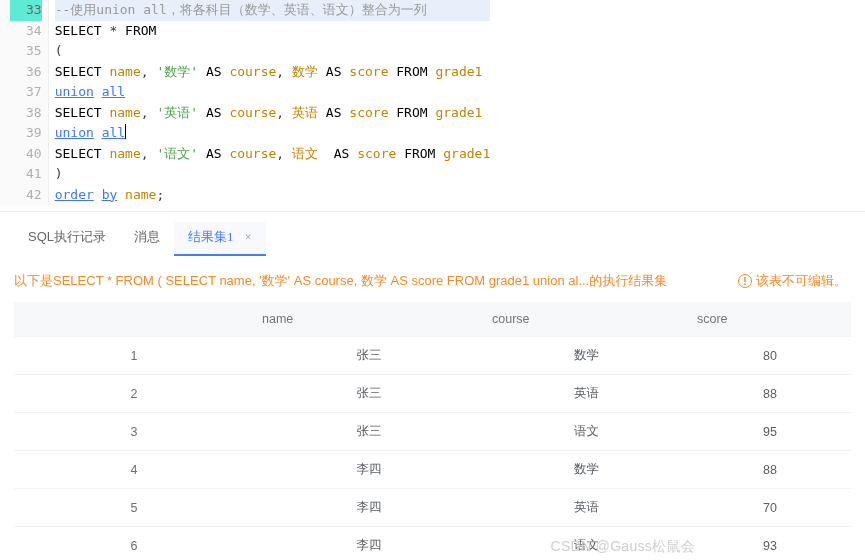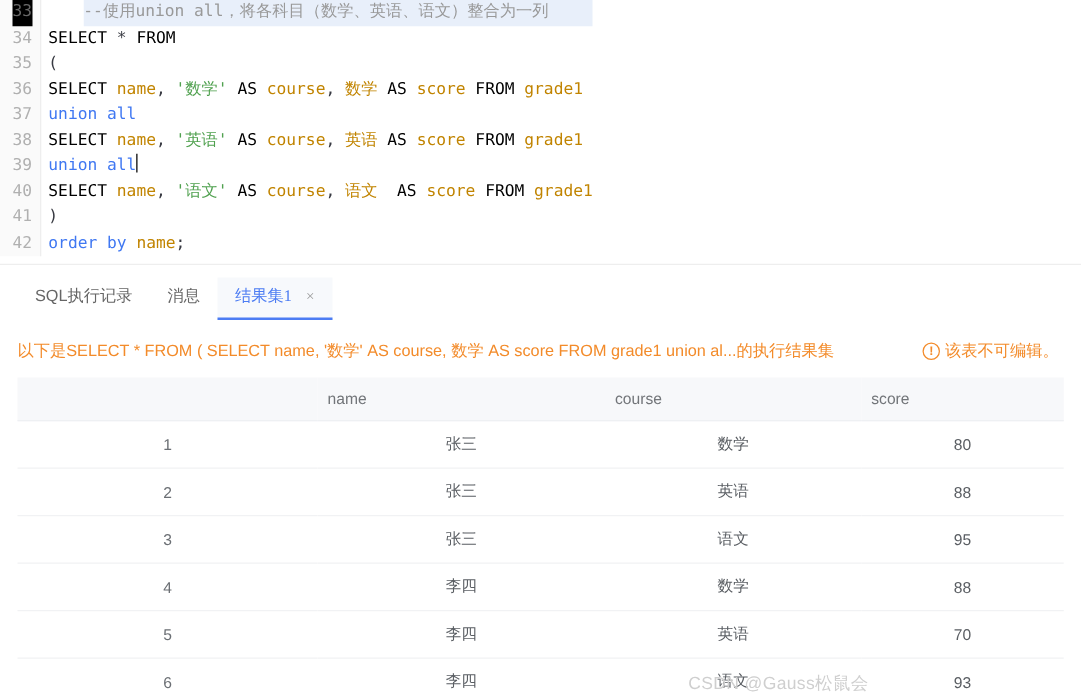--- a/index.html
+++ b/index.html
@@ -23,30 +23,30 @@
     background: #fff;
   }
   .gutter {
     text-align: right;
     color: #b0b0b0;
     background: #fafafa;
     padding: 0 6px 0 10px;
     user-select: none;
     border-right: 1px solid #eee;
   }
-  .gutter .ln-hl { background: #000000; color: #666; }
+  .gutter .ln-hl { background: #5eead4; color: #666; padding-left: 16px; }
   .code {
     padding: 0 0 0 6px;
     white-space: pre;
   }
   .code .row { display: block; height: 20.5px; }
-  .code .row.hl { background: #e8effa; margin-left: 28px; }
+  .code .row.hl { background: #e8effa; }
   .tok-comment { color: #999; }
   .tok-keyword { color: #000000; }
-  .tok-keyword2 { color: #4078f2; }
+  .tok-keyword2 { color: #4078f2; text-decoration: underline; }
   .tok-string  { color: #50a14f; }
   .tok-ident   { color: #c18401; }
   .tok-punct   { color: #383a42; }
   .tok-op      { color: #383a42; }
   .cursor {
     display:inline-block; width:1px; height:15px; background:#000;
     vertical-align: -2px;
   }
 
   

